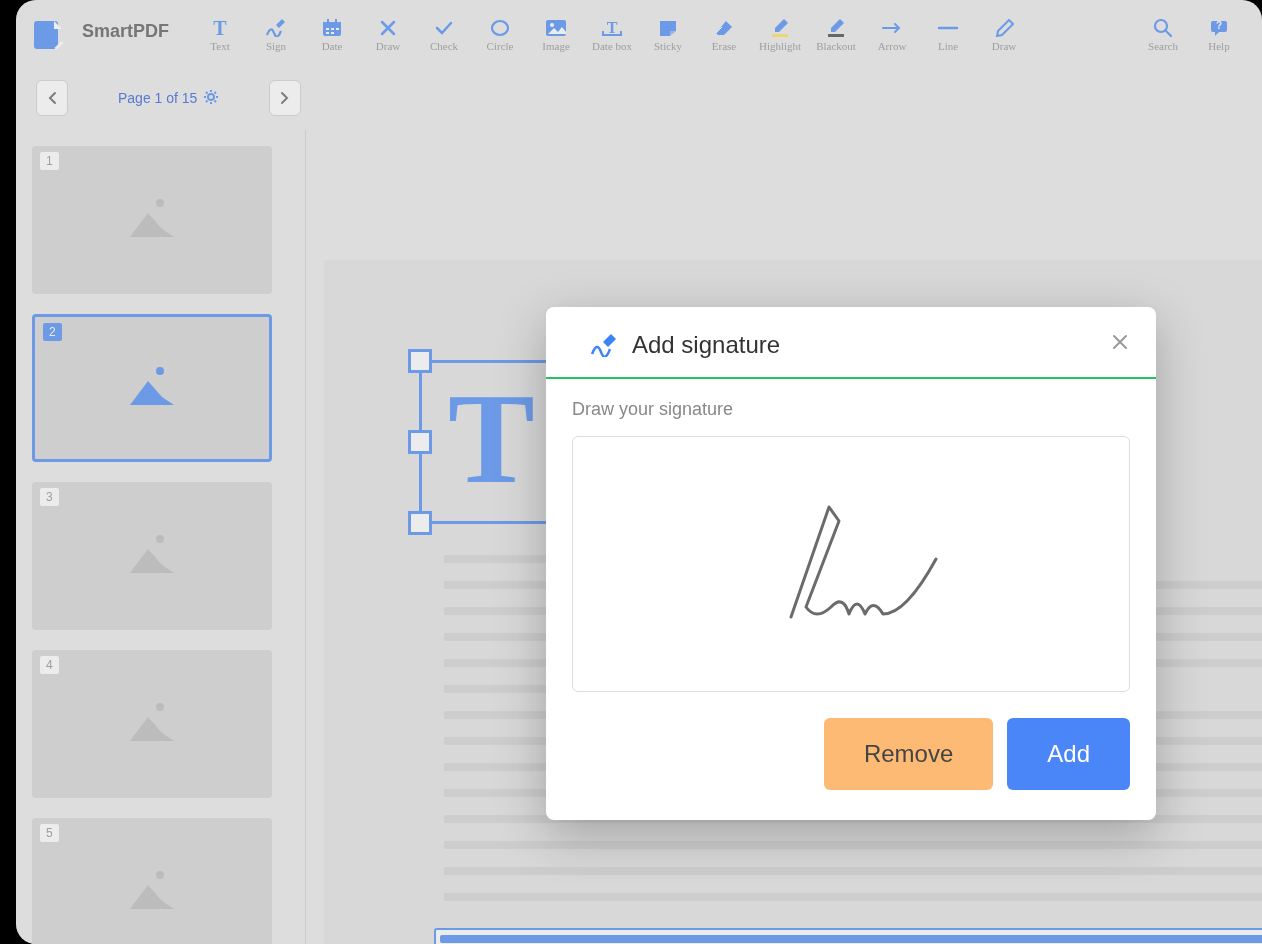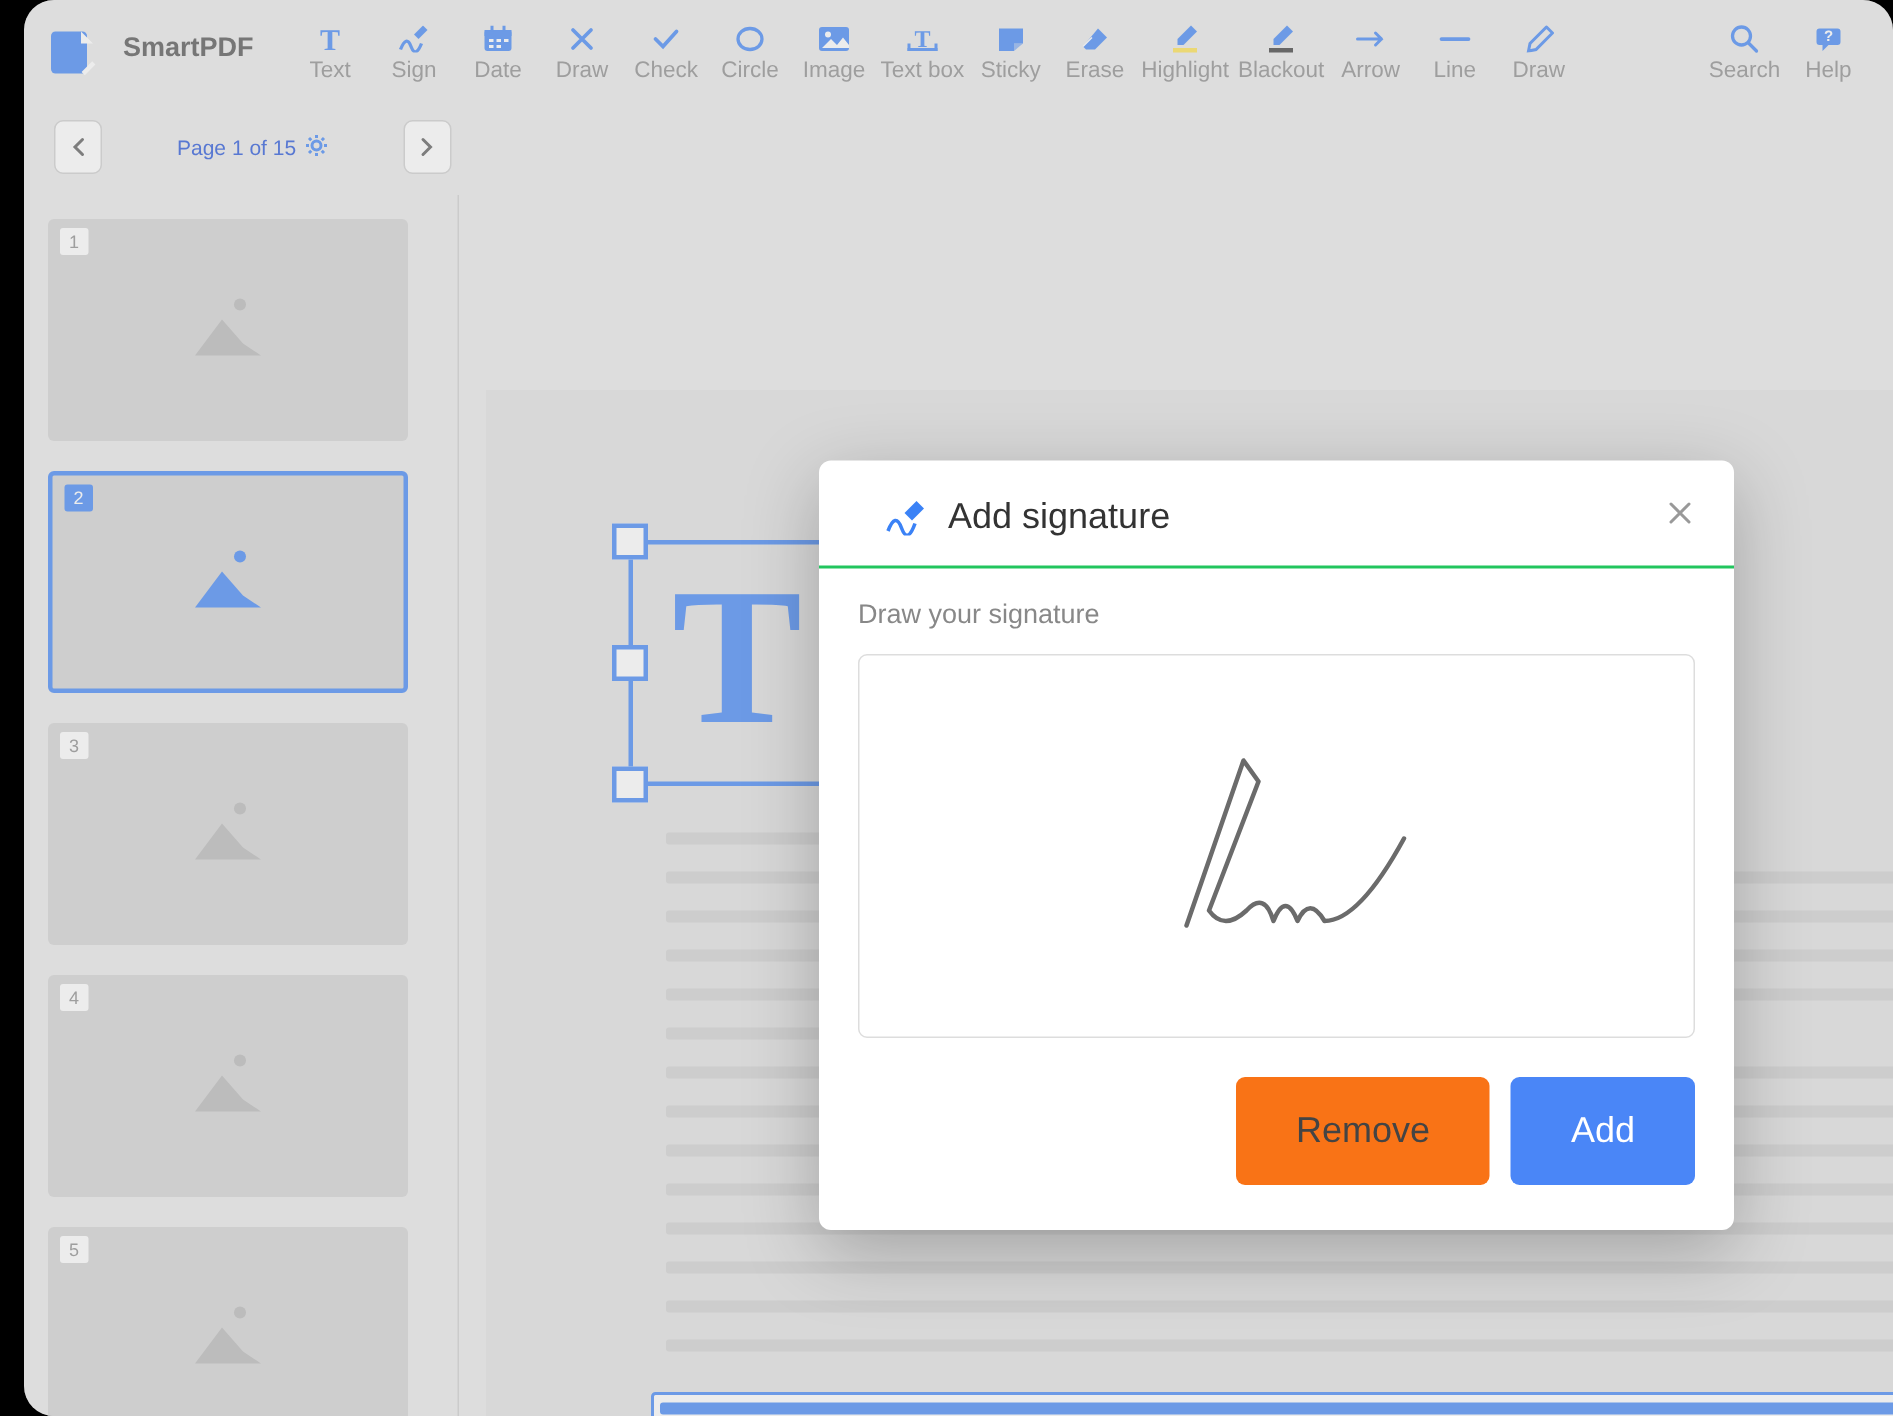--- a/index.html
+++ b/index.html
@@ -46,21 +46,21 @@
 .logo-icon::after {
   content:''; position:absolute; right:0; top:0; width:0; height:0;
   border-left:8px solid #fff; border-top:8px solid transparent;
 }
 .logo-pencil {
   position:absolute; right:-2px; bottom:2px; width:10px; height:3px; background:#fff; transform:rotate(-45deg);
 }
 .logo-text { font-weight:700; font-size:18px; color:#4a4a4a; }
 .tool { display:flex; flex-direction:column; align-items:center; justify-content:center; min-width:50px; height:50px; cursor:pointer; }
 .tool-icon { width:24px; height:20px; display:flex; align-items:center; justify-content:center; margin-bottom:2px; color:#3b82f6; }
-.tool-label { font-size:15px; color:#888; }
+.tool-label { font-size:11px; color:#888;font-family:Liberation Serif, serif; }
 .tool-spacer { flex:1; }
 
 .subbar {
   display:flex; align-items:center; gap:10px; padding:14px 20px;
 }
 .nav-btn {
   width:32px; height:36px; border:1px solid #ccc; border-radius:6px; background:#fff;
   display:flex; align-items:center; justify-content:center; cursor:pointer; color:#555;
 }
 .page-indicator { font-size:14px; color:#1d4ed8; display:flex; align-items:center; gap:6px; margin:0 40px; }
@@ -121,21 +121,21 @@
 .modal-title { font-size:24px; color:#333; font-weight:500; flex:1; }
 .modal-close { color:#999; cursor:pointer; font-size:22px; }
 .modal-body { padding:20px 26px 26px 26px; }
 .draw-label { font-size:18px; color:#888; margin-bottom:16px; }
 .sig-canvas {
   width:100%; height:256px; border:1px solid #ddd; border-radius:6px;
   display:flex; align-items:center; justify-content:center; background:#fff;
 }
 .modal-footer { display:flex; justify-content:flex-end; gap:14px; padding:0 26px 30px 26px; }
 .btn { height:72px; padding:0 40px; font-size:24px; border:none; border-radius:6px; cursor:pointer; font-weight:500;}
-.btn-secondary { background:#f97316; color:#444; }
+.btn-secondary { background:#fdba74; color:#444; }
 .btn-primary { background:#4a86f7; color:#fff; }
 </style>
 </head>
 <body>
 
 <div class="frame">
   <div class="overlay-dim"></div>
 
   <div class="toolbar">
     <div class="logo-area">
@@ -214,21 +214,21 @@
     </div>
     <div class="tool">
       <span class="tool-icon">
           <svg width="22" height="18" viewBox="0 0 22 18">
             <text x="11" y="14" text-anchor="middle" font-size="16" font-weight="700" fill="currentColor" font-family="serif">T</text>
             <rect x="1" y="15" width="20" height="2" fill="currentColor"></rect>
             <rect x="1" y="12" width="2" height="5" fill="currentColor"></rect>
             <rect x="19" y="12" width="2" height="5" fill="currentColor"></rect>
           </svg>
         </span>
-      <span class="tool-label">Text box</span>
+      <span class="tool-label">Date box</span>
     </div>
     <div class="tool">
       <span class="tool-icon">
           <svg width="20" height="18" viewBox="0 0 20 18">
             <path d="M2,2 L18,2 L18,12 L12,12 L12,17 L2,17 Z" fill="currentColor"></path>
             <path d="M12,12 L18,12 L12,17 Z" fill="currentColor" opacity="0.6"></path>
           </svg>
         </span>
       <span class="tool-label">Sticky</span>
     </div>

